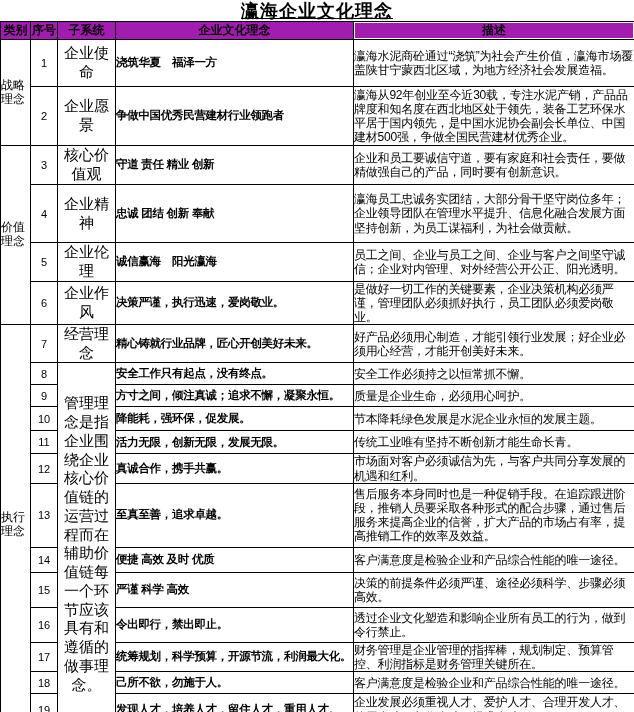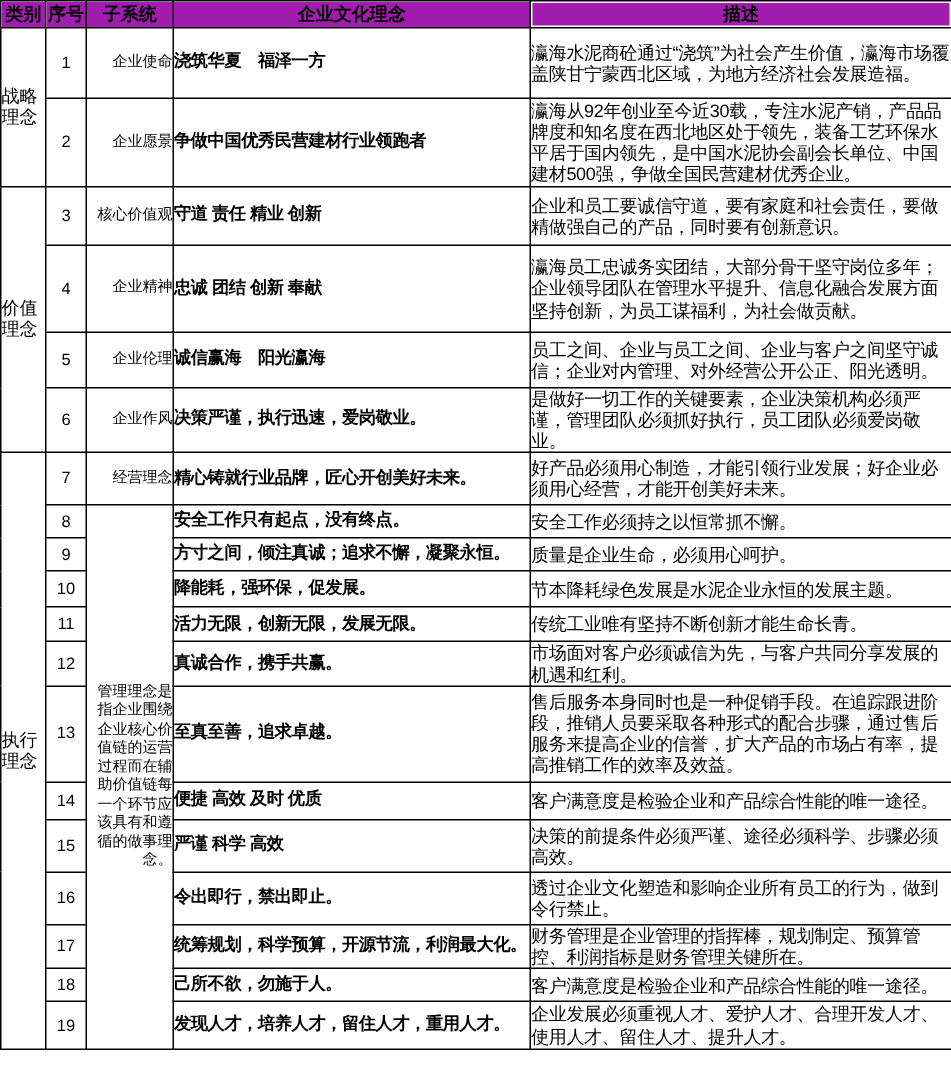--- a/index.html
+++ b/index.html
@@ -46,22 +46,22 @@
   }
   .th-desc { box-shadow: inset 0 0 0 1px #ffffff; }
   .cell-cat {
     text-align: left;
     font-size: 12px;
     line-height: 1.15;
     padding: 0 2px;
   }
   .cell-no { text-align: center; font-size: 11px; }
   .cell-sub {
-    text-align: right;
-    font-size: 10px;
+    text-align: center;
+    font-size: 15px;
     line-height: 1.25;
     padding: 1px 0;
   }
   .cell-idea {
     text-align: left;
     font-size: 11.5px;
     font-weight: 700;
     letter-spacing: -0.3px;
     line-height: 1.2;
     padding: 0 1px;
@@ -71,20 +71,21 @@
     font-size: 12px;
     letter-spacing: -0.2px;
     line-height: 1.18;
     padding: 1px 3px;
   }
 </style>
 </head>
 <body>
 
 <div class="page">
+  <div class="title">瀛海企业文化理念</div>
   <table class="culture-table">
     <colgroup>
       <col class="c-cat">
         <col class="c-no">
         <col class="c-sub">
         <col class="c-idea">
         <col class="c-desc">
     </colgroup>
     <thead>
       <tr>

